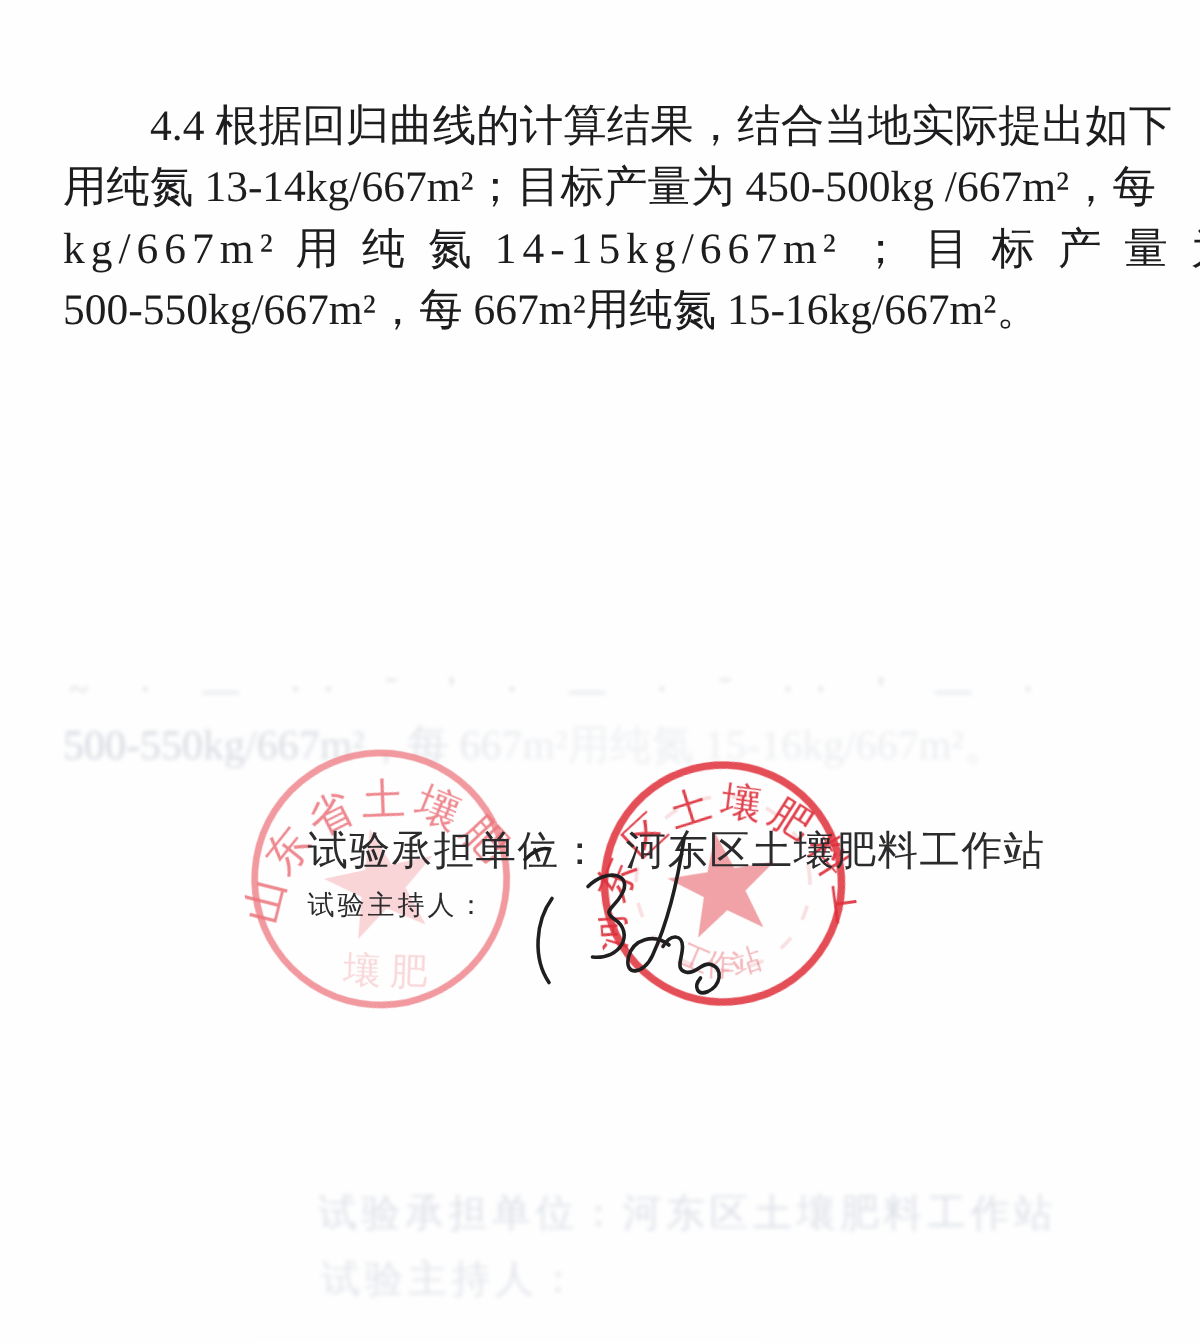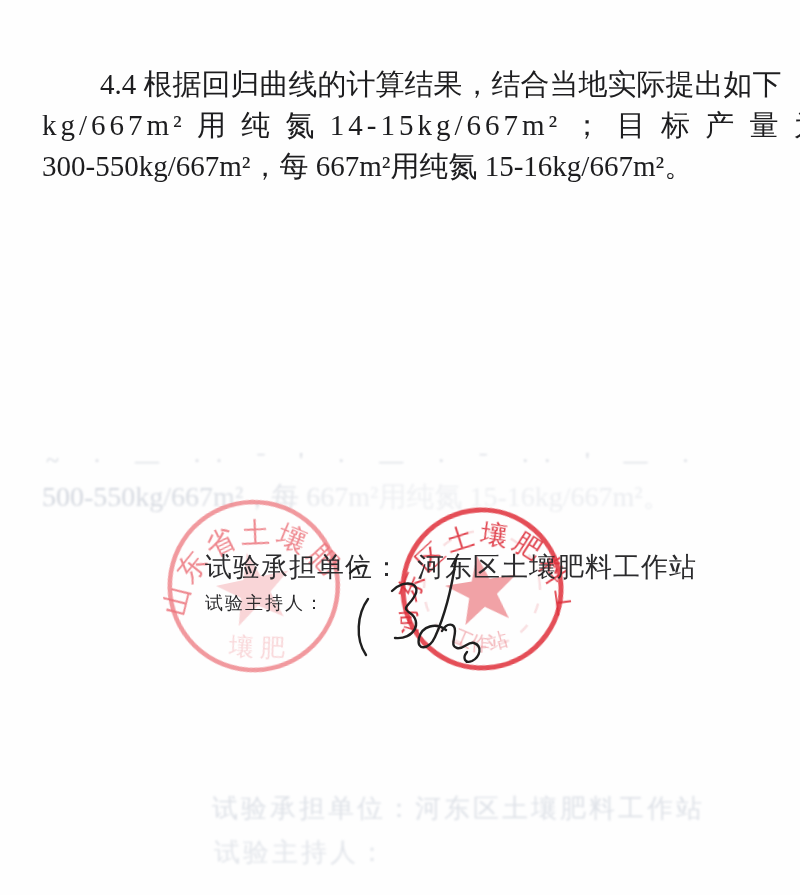--- a/index.html
+++ b/index.html
@@ -48,22 +48,23 @@
   
   .signature{position:absolute;left:338px;top:551px;z-index:3;}
 </style>
 </head>
 <body>
 
 <div class="page">
 
   <div class="para">
     <div class="pline indent">4.4  根据回归曲线的计算结果，结合当地实际提出如下</div>
+    <div class="pline">用纯氮 13-14kg/667m²；目标产量为 450-500kg /667m²，每</div>
     <div class="pline spread">kg/667m² 用 纯 氮  14-15kg/667m² ； 目 标 产 量 为</div>
-    <div class="pline">300-550kg/667m²，每 667m²用纯氮 15-16kg/667m²。</div>
+    <div class="pline">500-550kg/667m²，每 667m²用纯氮 15-16kg/667m²。</div>
   </div>
 
   <div class="ghost ghost-mid-1">~ ·  —  ·· ˉ  '  ·  —  ·  ˉ ··  '  — ·</div>
   <div class="ghost ghost-mid-2">500-550kg/667m²，每 667m²用纯氮 15-16kg/667m²。</div>
 
   <svg class="stamp stamp-left" width="182" height="182" viewBox="0 0 182 182">
     <defs>
       <path id="arcL" d="M 15,112 A 77,77 0 0 1 167,112" fill="none"></path>
     </defs>
     <circle cx="91" cy="90" r="84" fill="none" stroke="#ee7f86" stroke-width="4.5" opacity="0.8"></circle>

